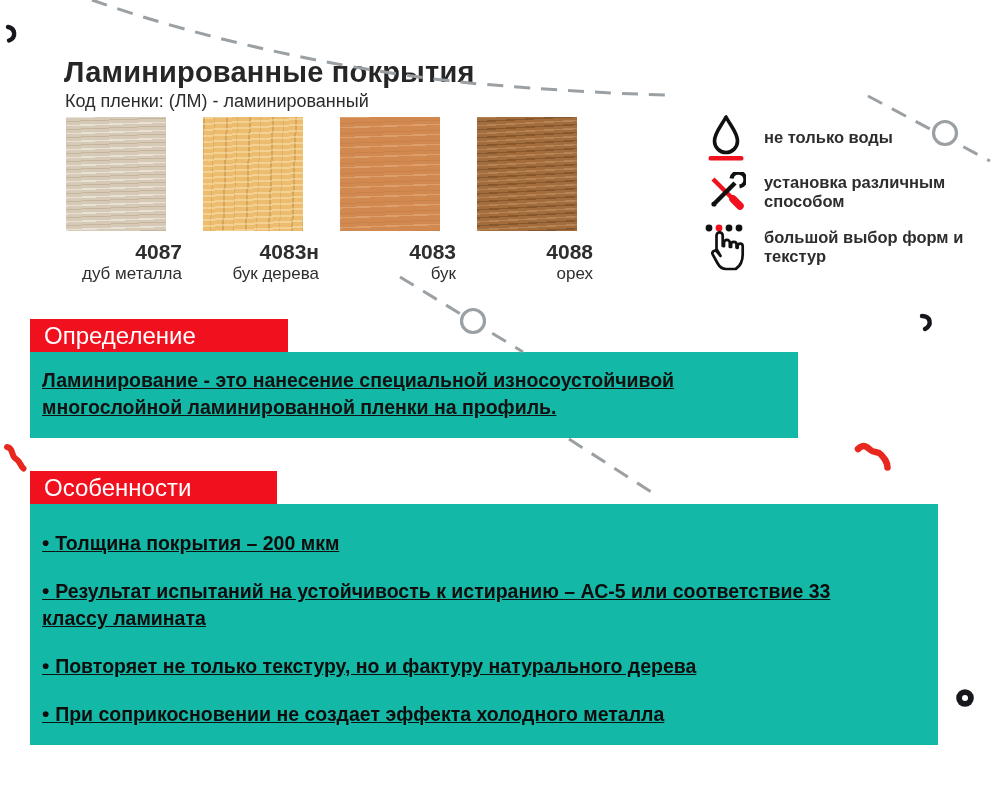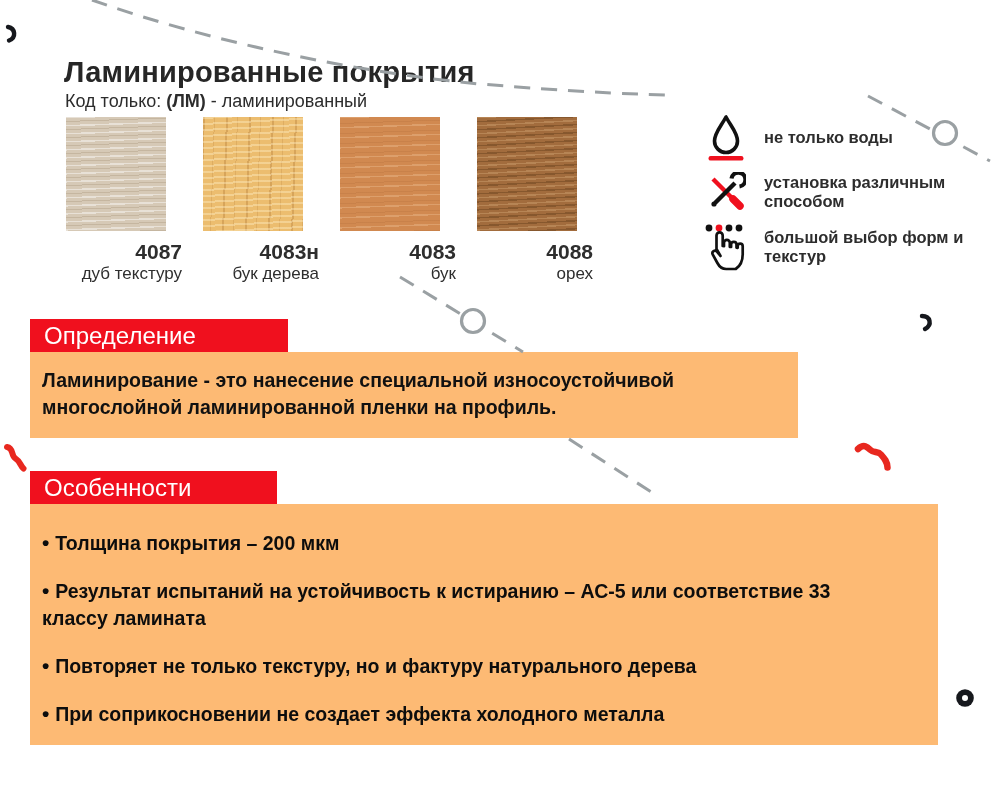--- a/index.html
+++ b/index.html
@@ -3,21 +3,21 @@
 <meta charset="utf-8">
 <style>
   html,body{margin:0;padding:0;background:#fff;}
   .page{position:relative;width:1000px;height:800px;background:#ffffff;overflow:hidden;
         font-family:"Liberation Sans","DejaVu Sans",sans-serif;color:#262626;}
 
   
   .title{position:absolute;left:64px;top:56px;font-size:29px;font-weight:800;
          letter-spacing:.2px;color:#262626;}
   .subtitle{position:absolute;left:65px;top:91px;font-size:18px;font-weight:500;color:#2c2c2c;}
-  .subtitle b{font-weight:700;}
+  .subtitle b{font-weight:400;}
 
   
   .swatch-row{position:absolute;left:66px;top:117px;display:flex;gap:21px;}
   .swatch-cell{width:116px;text-align:right;}
   .swatch{width:100px;height:114px;background-color:var(--c,#ccc);}
   .grain-a{background-image:repeating-linear-gradient(178deg,rgba(255,255,255,.45) 0 1.5px,transparent 1.5px 4px,rgba(120,95,60,.18) 4px 5px,transparent 5px 8px);}
   .grain-b{background-image:repeating-linear-gradient(176deg,rgba(255,235,180,.5) 0 1.5px,transparent 1.5px 5px,rgba(150,90,20,.22) 5px 6.5px,transparent 6.5px 9px);}
   .grain-c{background-image:repeating-linear-gradient(177deg,rgba(255,240,200,.4) 0 2px,transparent 2px 6px),
            repeating-linear-gradient(92deg,rgba(160,100,35,.28) 0 2px,transparent 2px 11px,rgba(160,100,35,.18) 11px 12px,transparent 12px 23px);}
   .grain-d{background-image:repeating-linear-gradient(178deg,rgba(255,225,190,.25) 0 1.5px,transparent 1.5px 6px,rgba(140,75,30,.12) 6px 7px,transparent 7px 10px);}
@@ -29,21 +29,21 @@
   .icon-col{position:absolute;left:704px;top:114px;width:270px;display:flex;flex-direction:column;gap:11px;}
   .icon-row{display:flex;align-items:center;gap:16px;}
   .icon-box{width:44px;flex:0 0 44px;display:flex;justify-content:center;}
   .icon-label{font-size:16.5px;font-weight:600;color:#2d2d2d;line-height:1.18;max-width:200px;}
 
   
   .banner{position:absolute;height:33px;background:var(--red,#f0101e);color:#fff;
           font-size:24px;font-weight:400;line-height:33px;padding-left:14px;box-sizing:border-box;}
   .banner-def{left:30px;top:319px;width:258px;}
   .banner-feat{left:30px;top:471px;width:247px;}
-  .panel{position:absolute;background:#fdba74;color:#111;}
+  .panel{position:absolute;background:#14b8a6;color:#111;text-decoration:underline;}
   .panel-def{left:30px;top:352px;width:768px;height:86px;padding:15px 20px 0 12px;box-sizing:border-box;
              font-size:19.5px;font-weight:600;line-height:27px;}
   .panel-feat{left:30px;top:504px;width:908px;height:241px;padding:25px 30px 0 12px;box-sizing:border-box;}
   .bullets{list-style:none;margin:0;padding:0;font-size:19.5px;font-weight:600;line-height:27px;color:#0d0d0d;}
   .bullets li{margin:0 10px 20px 0;}
   .bullets li::before{content:"\2022\00a0";font-size:21px;}
 
   
   .deco{position:absolute;left:0;top:0;pointer-events:none;z-index:6;}
 </style>
@@ -63,27 +63,27 @@
     <circle cx="473" cy="321" r="11.5" fill="#ffffff" stroke="#9aa0a3" stroke-width="3.2"></circle>
     <path d="M 8 27 c 7.5 1.5 8.5 10.5 1 13.5" stroke="#16181d" stroke-width="4.4" fill="none" stroke-linecap="round"></path>
     <path d="M 922 316 c 8.5 0 10.5 9 3 13" stroke="#16181d" stroke-width="4.4" fill="none" stroke-linecap="round"></path>
     <circle cx="965" cy="698" r="8.8" fill="#16181d"></circle>
     <circle cx="965" cy="698" r="3" fill="#ffffff"></circle>
     <path d="M 7 447 c 7 1 3.5 8.5 8.5 11.5 c 5 3 4.5 7 8 10" stroke="#e8281f" stroke-width="6" fill="none" stroke-linecap="round"></path>
     <path d="M 858 449 c 6 -5.5 9.5 -2 12.5 1 c 3 3 7.5 1 10.5 4.5 c 3.5 4 6.5 7.5 6.5 13" stroke="#e8281f" stroke-width="6.5" fill="none" stroke-linecap="round"></path>
   </svg>
 
   <div class="title">Ламинированные покрытия</div>
-  <div class="subtitle"><span>Код только: </span><b>(ЛМ)</b><span> - ламинированный</span></div>
+  <div class="subtitle"><span>Код пленки: </span><b>(ЛМ)</b><span> - ламинированный</span></div>
 
   <div class="swatch-row">
     <div class="swatch-cell">
       <div class="swatch grain-a" style="--c: #d6c9b6;"></div>
       <div class="swatch-code">4087</div>
-      <div class="swatch-name">дуб текстуру</div>
+      <div class="swatch-name">дуб металла</div>
     </div>
     <div class="swatch-cell">
       <div class="swatch grain-c" style="--c: #ecbd6f;"></div>
       <div class="swatch-code">4083н</div>
       <div class="swatch-name">бук дерева</div>
     </div>
     <div class="swatch-cell">
       <div class="swatch grain-d" style="--c: #d18950;"></div>
       <div class="swatch-code">4083</div>
       <div class="swatch-name">бук</div>

